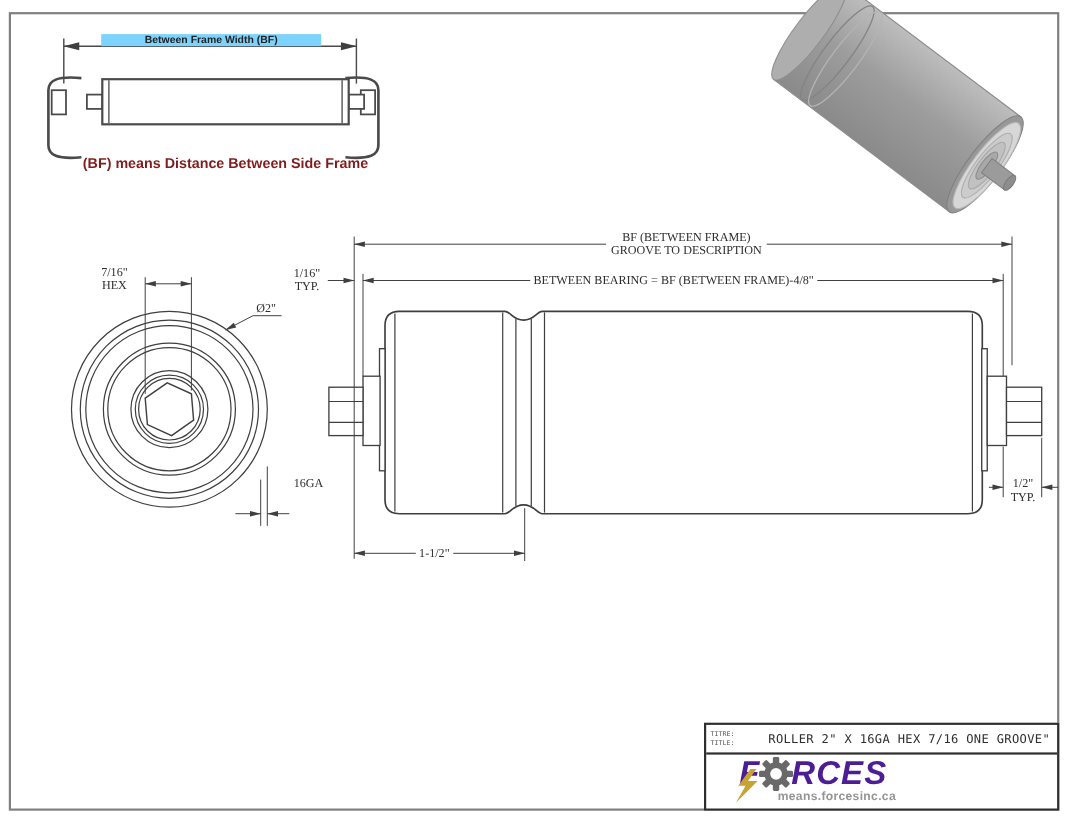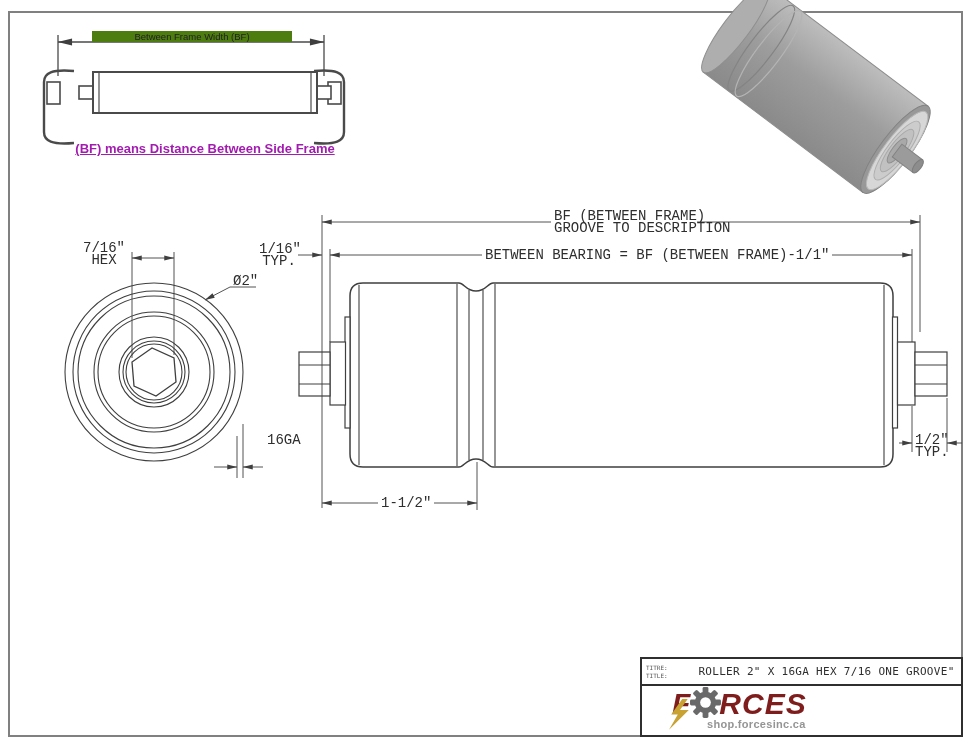--- a/index.html
+++ b/index.html
@@ -2,42 +2,42 @@
 <html><head>
 <meta charset="utf-8">
 <style>
   html,body{margin:0;padding:0;background:#fff;}
   body{width:976px;height:754px;position:relative;overflow:hidden;
        font-family:"Liberation Sans",sans-serif;color:#2b2b2b;}
   .abs{position:absolute;}
   .sheet-border{left:8px;top:11px;width:955px;height:726px;
     border:2px solid #808080;box-sizing:border-box;background:#fff;}
   svg.lines{left:0;top:0;width:976px;height:754px;pointer-events:none;}
-  .cad{font-family:Liberation Mono, monospace;
-       font-size:14px;line-height:12px;color:#2e2e2e;white-space:nowrap;}
+  .cad{font-family:Liberation Serif, serif;
+       font-size:11px;line-height:12px;color:#2e2e2e;white-space:nowrap;}
   .bgw{background:#fff;padding:0 3px;}
   .ctr{text-align:center;}
   .cad span{display:block;}
-  .inset-dim{font-size:9.5px;font-weight:normal;color:#222;background:#4d7c0f;
+  .inset-dim{font-size:9.5px;font-weight:bold;color:#222;background:#7dd3fc;
     font-family:"Liberation Sans",sans-serif;}
-  .inset-note{font-size:13px;font-weight:bold;color:#a21caf;
-    font-family:"Liberation Sans",sans-serif;text-decoration:underline;}
+  .inset-note{font-size:13px;font-weight:bold;color:#7f1d1d;
+    font-family:"Liberation Sans",sans-serif;}
   
   .tblock{left:640px;top:657px;width:323px;height:80px;
     border:2px solid #2f2f2f;box-sizing:border-box;background:#fff;}
   .trow1{height:27px;border-bottom:2px solid #2f2f2f;box-sizing:border-box;
     display:flex;align-items:center;}
   .tlabels{width:46px;padding-left:4px;font-family:"DejaVu Sans Mono",monospace;
     font-size:6px;line-height:7.5px;color:#555;}
   .tlabels span{display:block;}
   .ttitle{flex:1;text-align:center;font-family:"DejaVu Sans Mono",monospace;
     font-size:11px;letter-spacing:.3px;color:#2e2e2e;white-space:nowrap;}
   .trow2{position:relative;height:49px;}
-  .logo-row{position:absolute;left:30px;top:1px;display:flex;
-    font-weight:bold;font-style:italic;font-size:30px;letter-spacing:1px;color:#7f1d1d;}
+  .logo-row{position:absolute;left:30px;top:1px;display:flex;align-items:center;
+    font-weight:bold;font-style:italic;font-size:30px;letter-spacing:1px;color:#4c1d95;}
   .logo-row svg{margin:0 -2px 2px -1px;}
   .logo-site{position:absolute;left:65px;top:32px;font-size:11px;font-weight:bold;
     color:#959595;letter-spacing:.3px;}
   .bolt{position:absolute;left:24px;top:13px;}
 </style>
 </head>
 <body>
 
 <div class="abs sheet-border"></div>
 
@@ -167,21 +167,21 @@
   <span>7/16"</span>
   <span>HEX</span>
 </div>
 <div class="abs cad" style="left:233px;top:275px;">Ø2"</div>
 <div class="abs cad" style="left:267px;top:434px;">16GA</div>
 
 <div class="abs cad ctr bgw" style="left:551px;top:210px;width:140px;">
   <span>BF (BETWEEN FRAME)</span>
   <span>GROOVE TO DESCRIPTION</span>
 </div>
-<div class="abs cad ctr bgw" style="left:482px;top:249px;">BETWEEN BEARING = BF (BETWEEN FRAME)-1/1"</div>
+<div class="abs cad ctr bgw" style="left:482px;top:249px;">BETWEEN BEARING = BF (BETWEEN FRAME)-4/8"</div>
 <div class="abs cad ctr" style="left:259px;top:243px;width:40px;">
   <span>1/16"</span>
   <span>TYP.</span>
 </div>
 <div class="abs cad ctr" style="left:915px;top:434px;width:30px;background:#fff;">
   <span>1/2"</span>
   <span>TYP.</span>
 </div>
 <div class="abs cad ctr bgw" style="left:378px;top:497px;">1-1/2"</div>
 
@@ -208,15 +208,15 @@
           <rect x="13" y="0" width="6" height="7" rx="1.5" transform="rotate(315 16 16)"></rect>
           <circle cx="16" cy="16" r="11"></circle>
           <circle cx="16" cy="16" r="5.5" fill="#fff"></circle>
         </g>
       </svg>
       <span>RCES</span>
     </div>
     <svg class="bolt" width="28" height="33" viewBox="0 0 24 30">
       <polygon points="14,0 4,14 10,14 2,28 20,10 12,10 19,0" fill="#c8a233"></polygon>
     </svg>
-    <div class="logo-site">shop.forcesinc.ca</div>
+    <div class="logo-site">means.forcesinc.ca</div>
   </div>
 </div>
 
 </body></html>

